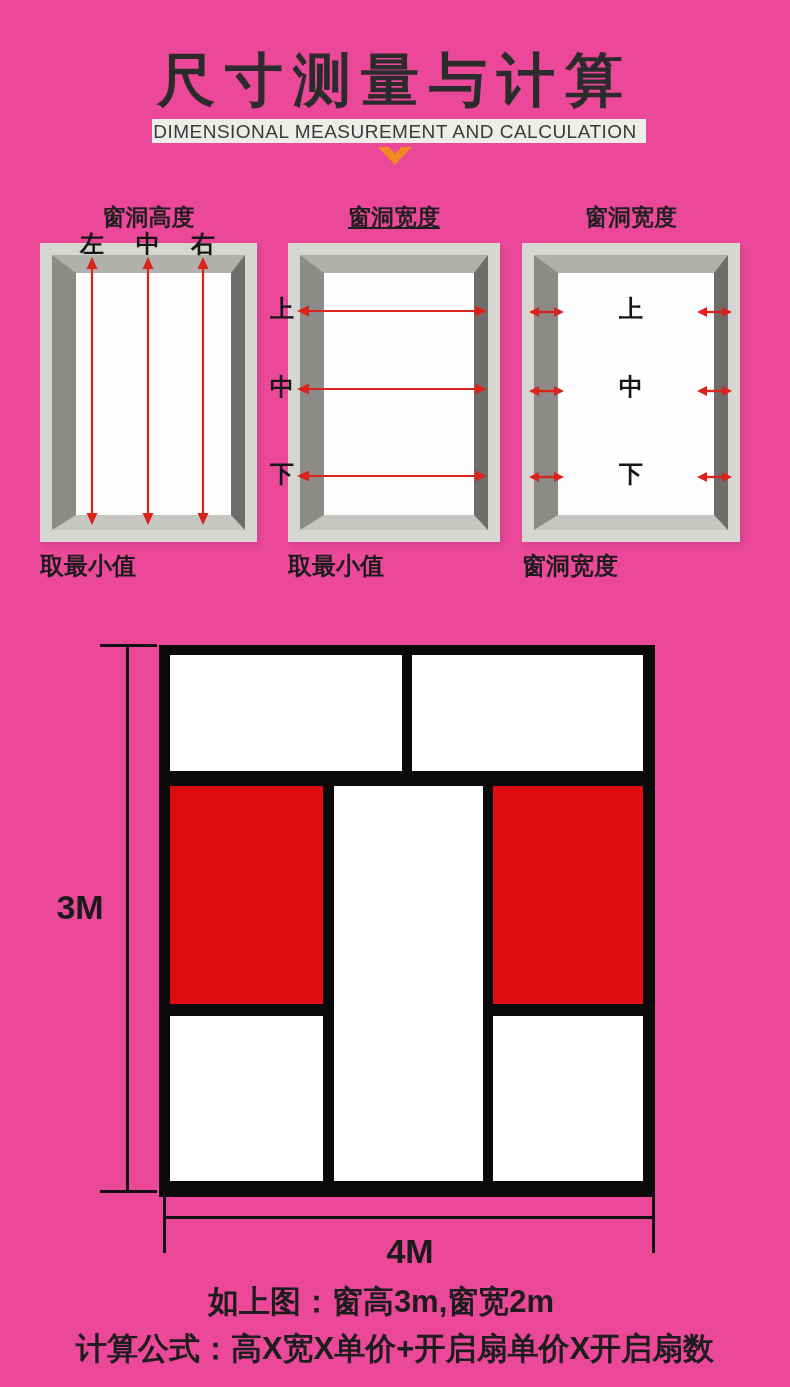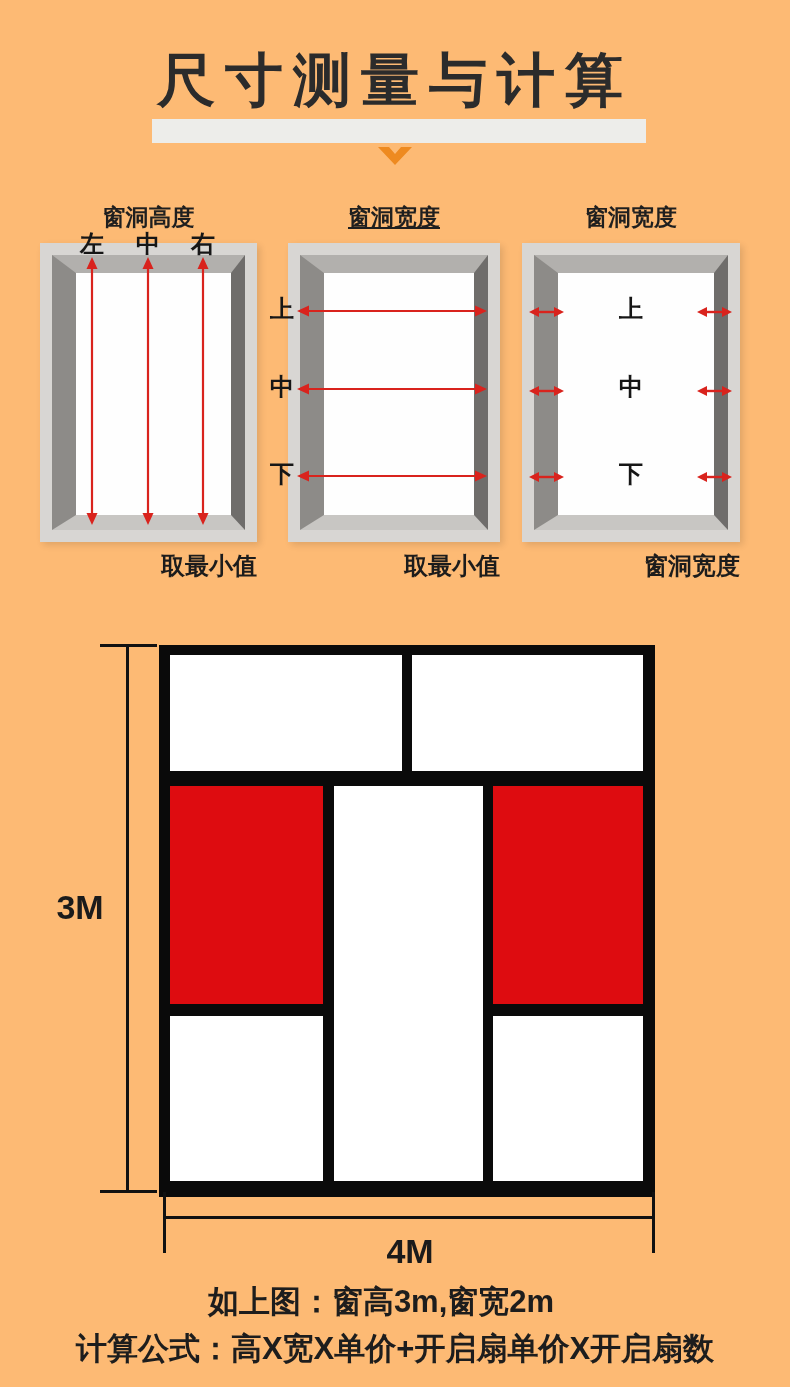--- a/index.html
+++ b/index.html
@@ -1,38 +1,38 @@
 <!DOCTYPE html>
 <html><head>
 <meta charset="utf-8">
 <style>
   html,body{margin:0;padding:0;background:#fff;}
   .canvas{
-    position:relative;width:790px;height:1387px;margin:0 auto;background:#fdba74;
+    position:relative;width:790px;height:1387px;margin:0 auto;background:#ec4899;
     font-family:"Liberation Sans","DejaVu Sans",sans-serif;color:#222;overflow:hidden;
   }
   .abs{position:absolute;}
   
   .page-title{
     left:0;top:48px;width:100%;text-align:center;
     font-size:58px;font-weight:900;letter-spacing:10px;color:#2b2b2b;line-height:1.1;
   }
   .subtitle-band{
     left:152px;top:119px;width:494px;height:24px;background:#ededea;
   }
   .page-subtitle{
     left:0;top:121px;width:100%;text-align:center;
     font-size:19px;font-weight:500;letter-spacing:0.5px;color:#3a3a3a;
   }
   
   .diag-title{
     top:202px;text-align:center;font-size:23px;font-weight:700;color:#1f1f1f;z-index:4;
   }
   .diag-caption{
-    top:550px;text-align:right;font-size:24px;font-weight:700;color:#1c1c1c;font-family:Liberation Serif, serif;
+    top:550px;text-align:left;font-size:24px;font-weight:700;color:#1c1c1c;font-family:Liberation Serif, serif;
   }
   .measure-label{
     width:34px;text-align:center;font-size:24px;font-weight:700;color:#161616;z-index:5;line-height:1.1;
   }
   .frame-outer{
     background:#d8d6d3;padding:12px;box-sizing:border-box;z-index:1;
     box-shadow:3px 3px 7px rgba(0,0,0,0.12);
   }
   .frame-bevel{
     width:100%;height:100%;box-sizing:border-box;background:#fefefe;
@@ -57,20 +57,21 @@
     font-size:31px;font-weight:600;color:#1d1d1d;
   }
 </style>
 </head>
 <body>
 
 <div class="canvas">
 
   <div class="abs page-title">尺寸测量与计算</div>
   <div class="abs subtitle-band"></div>
+  <div class="abs page-subtitle">DIMENSIONAL MEASUREMENT AND CALCULATION</div>
   <svg class="abs" style="left:378px;top:147px;" width="34" height="18" viewBox="0 0 34 18">
     <polygon points="0,0 11,0 17,7 23,0 34,0 17,18" fill="#ee8a20"></polygon>
   </svg>
 
   <div>
     <div class="abs diag-title" style="left:40px;width:217px;">窗洞高度</div>
     <div class="abs measure-label" style="left:75px;top:231px;">左</div>
     <div class="abs measure-label" style="left:131px;top:231px;">中</div>
     <div class="abs measure-label" style="left:186px;top:231px;">右</div>
     <div class="abs frame-outer" style="left:40px;top:243px;width:217px;height:299px;">

